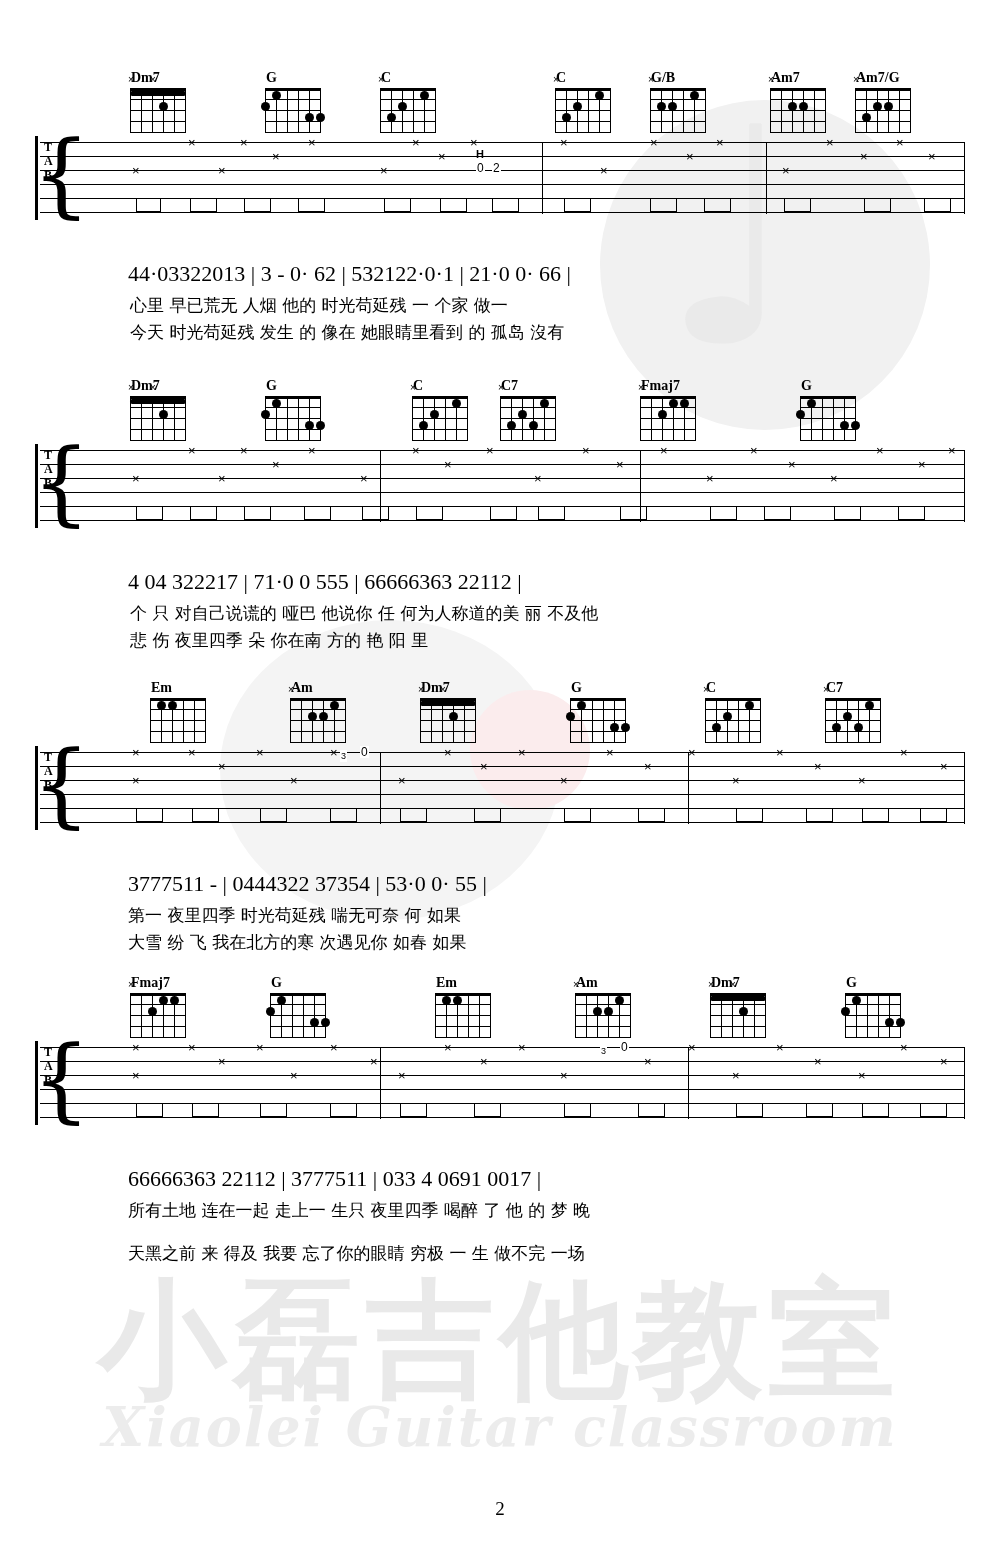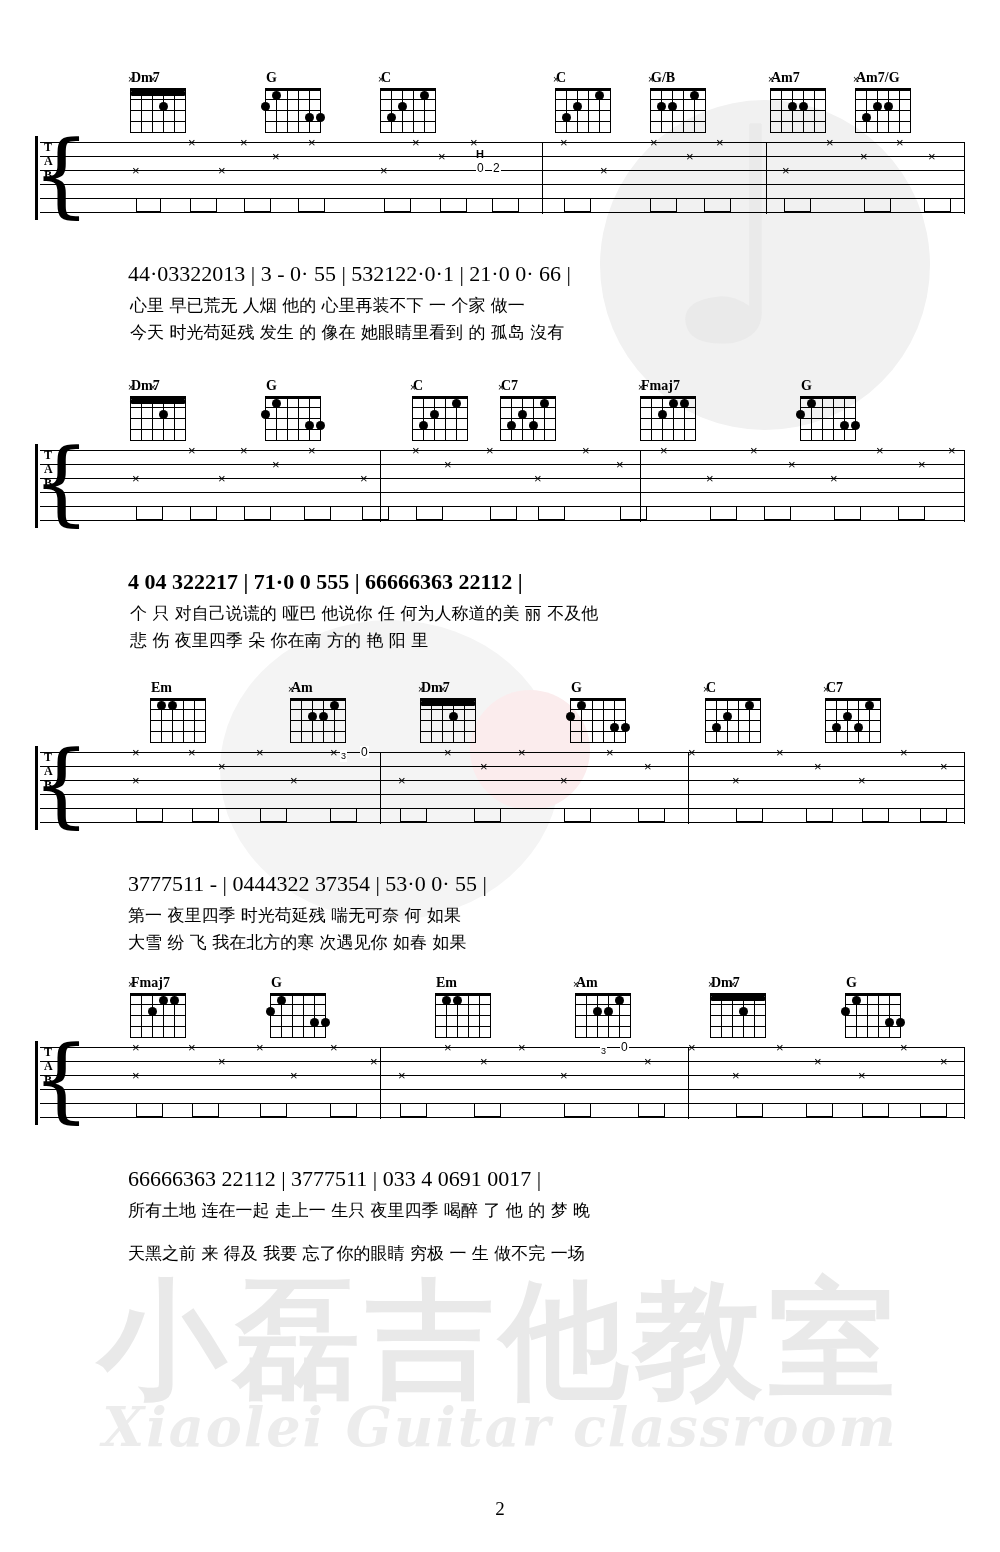--- a/index.html
+++ b/index.html
@@ -480,24 +480,24 @@
       <div class="beam" style="left:744px; top:69px; width:27px;"></div>
       <div class="stem" style="left:824px; top:56px;"></div>
         <div class="stem" style="left:850px; top:56px;"></div>
       <div class="beam" style="left:824px; top:69px; width:27px;"></div>
       <div class="stem" style="left:884px; top:56px;"></div>
         <div class="stem" style="left:910px; top:56px;"></div>
       <div class="beam" style="left:884px; top:69px; width:27px;"></div>
     </div>
 
     <div class="melody" style="top:192px;">
-      <div class="num" style="left:128px;">44·03322013 | 3 - 0·  55 | 532122·0·1 | 21·0 0·  66 |</div>
+      <div class="num" style="left:128px;">44·03322013 | 3 - 0·  62 | 532122·0·1 | 21·0 0·  66 |</div>
     </div>
 
-    <div class="lyric" style="left:130px; top:225px;">心里  早已荒无 人烟            他的 心里再装不下  一 个家        做一</div>
+    <div class="lyric" style="left:130px; top:225px;">心里  早已荒无 人烟            他的 时光苟延残  一 个家        做一</div>
     <div class="lyric" style="left:130px; top:252px;">今天  时光苟延残 发生 的        像在 她眼睛里看到   的 孤岛        沒有</div>
   </div>
 
   <div class="system" style="top:378px;">
 
     <div class="chords">
       <div class="chord" style="left:130px;">
         <div class="cname">Dm7</div>
         <div class="grid">
           <div class="hl nut" style="top:0;"></div>
@@ -690,21 +690,21 @@
         <div class="stem" style="left:750px; top:56px;"></div>
       <div class="beam" style="left:724px; top:69px; width:27px;"></div>
       <div class="stem" style="left:794px; top:56px;"></div>
         <div class="stem" style="left:820px; top:56px;"></div>
       <div class="beam" style="left:794px; top:69px; width:27px;"></div>
       <div class="stem" style="left:858px; top:56px;"></div>
         <div class="stem" style="left:884px; top:56px;"></div>
       <div class="beam" style="left:858px; top:69px; width:27px;"></div>
     </div>
 
-    <div class="melody" style="top:192px;font-weight:bold;">
+    <div class="melody" style="top:192px;">
       <div class="num" style="left:128px;">4  04 322217 | 71·0  0  555 | 66666363 22112 |</div>
     </div>
     <div class="lyric" style="left:130px; top:225px;">个   只 对自己说谎的 哑巴       他说你  任 何为人称道的美 丽  不及他</div>
     <div class="lyric" style="left:130px; top:252px;">悲   伤 夜里四季  朵                   你在南 方的 艳 阳 里</div>
   </div>
 
   <div class="system" style="top:680px;">
 
     <div class="chords">
       <div class="chord" style="left:150px;">

